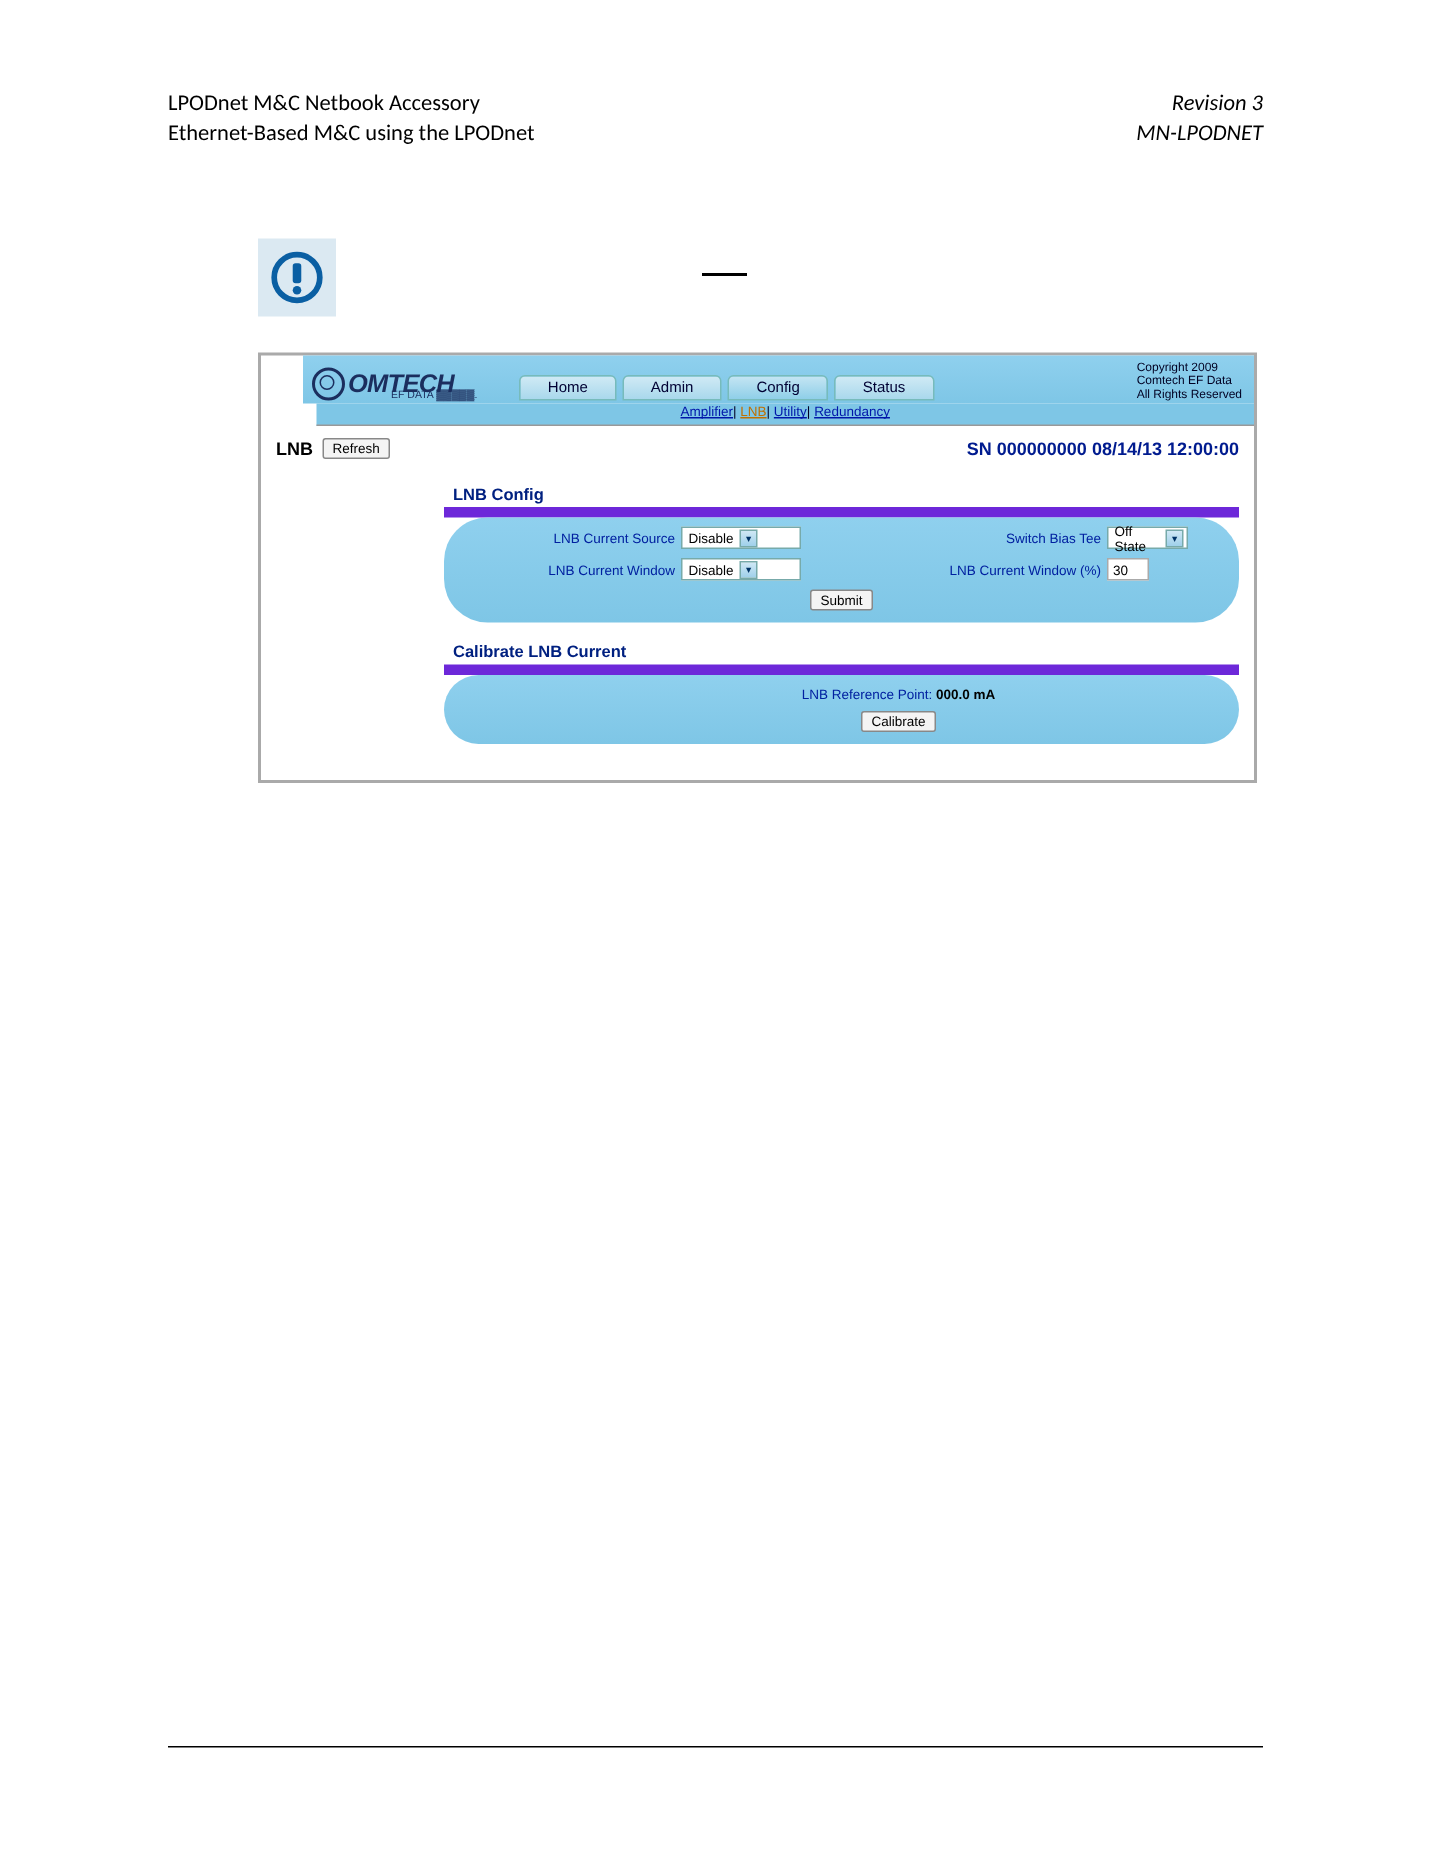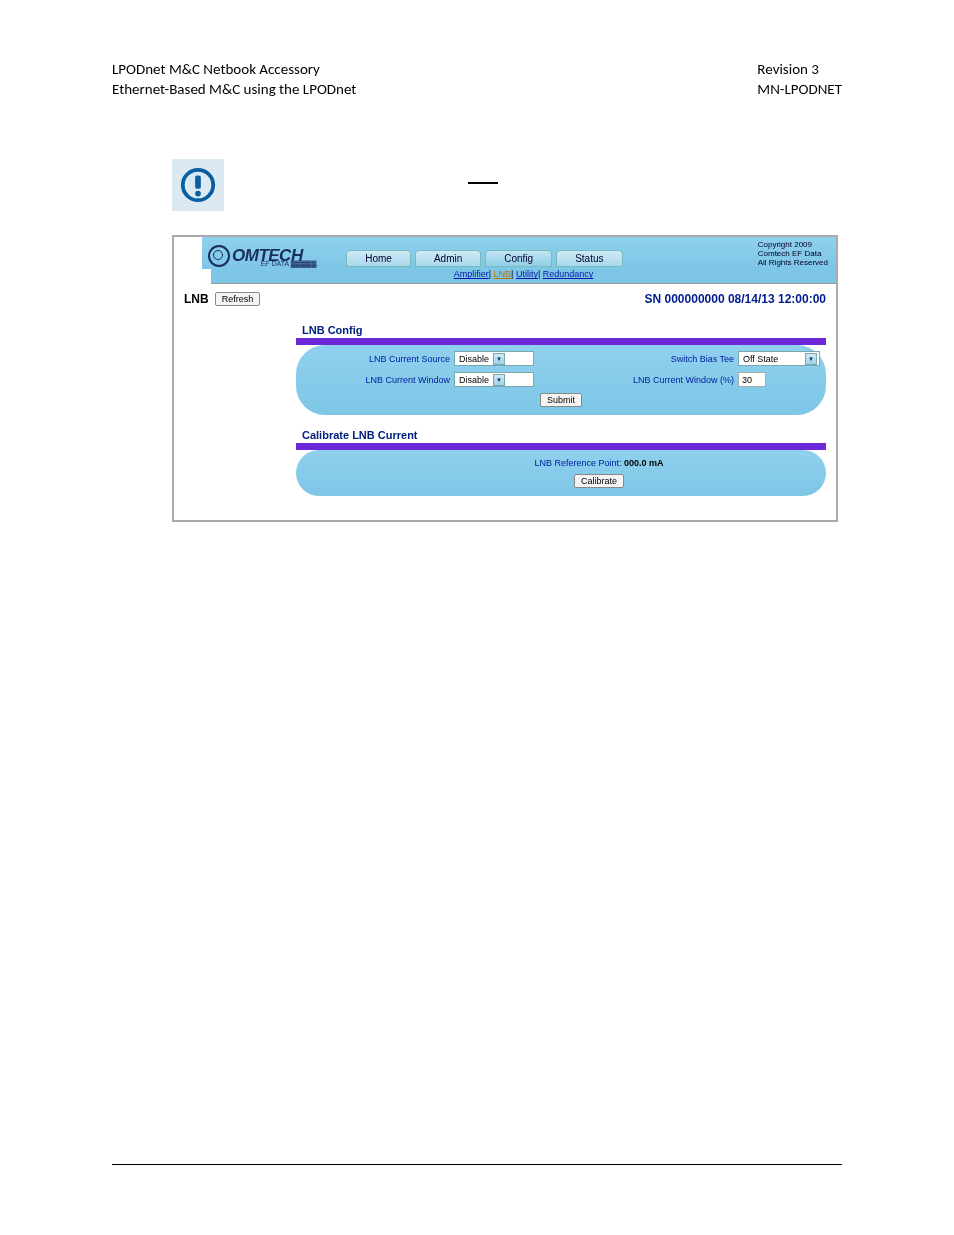--- a/index.html
+++ b/index.html
@@ -11,21 +11,21 @@
     position: relative;
   }
   .page-header {
     display: flex;
     justify-content: space-between;
     padding: 60px 112px 0 112px;
     font-size: 15px;
     color: #000;
   }
   .page-header .left, .page-header .right { line-height: 1.3; }
-  .page-header .right { text-align: left; }
+  .page-header .right { text-align: right; font-style: italic; }
 
   .content {
     padding: 60px 112px 0 172px;
   }
 
   .notice-row {
     display: flex;
     align-items: center;
     gap: 12px;
   }
@@ -318,21 +318,21 @@
         <div class="panel-head">LNB Config</div>
         <div class="panel-body">
           <div class="twocol">
             <span class="lbl">LNB Current Source</span>
             <span class="sel">
               <span>Disable</span>
               <span class="chev">▾</span>
             </span>
             <span></span>
             <span class="lbl">Switch Bias Tee</span>
-            <span class="sel" style="width:82px">
+            <span class="sel" style="width:54px">
               <span>Off State</span>
               <span class="chev" style="margin-left:auto">▾</span>
             </span>
 
             <span class="lbl">LNB Current Window</span>
             <span class="sel">
               <span>Disable</span>
               <span class="chev">▾</span>
             </span>
             <span></span>

